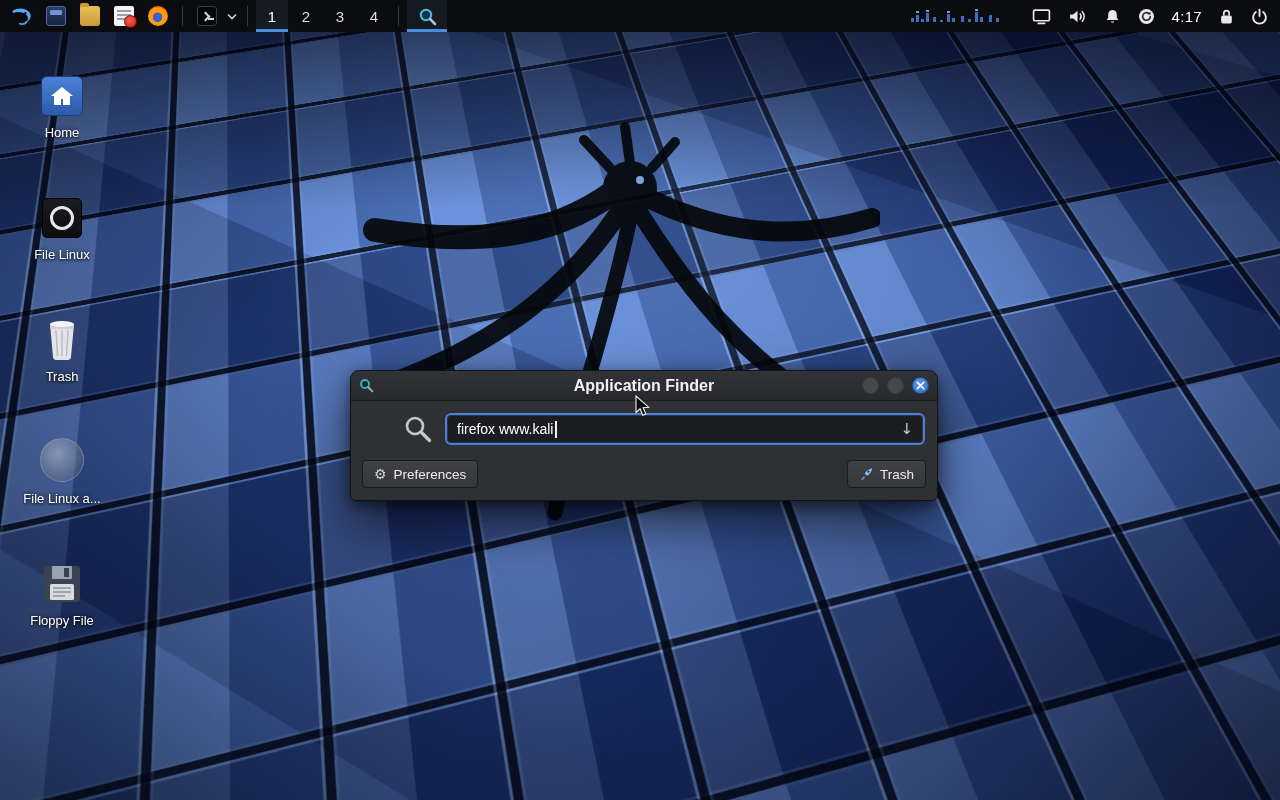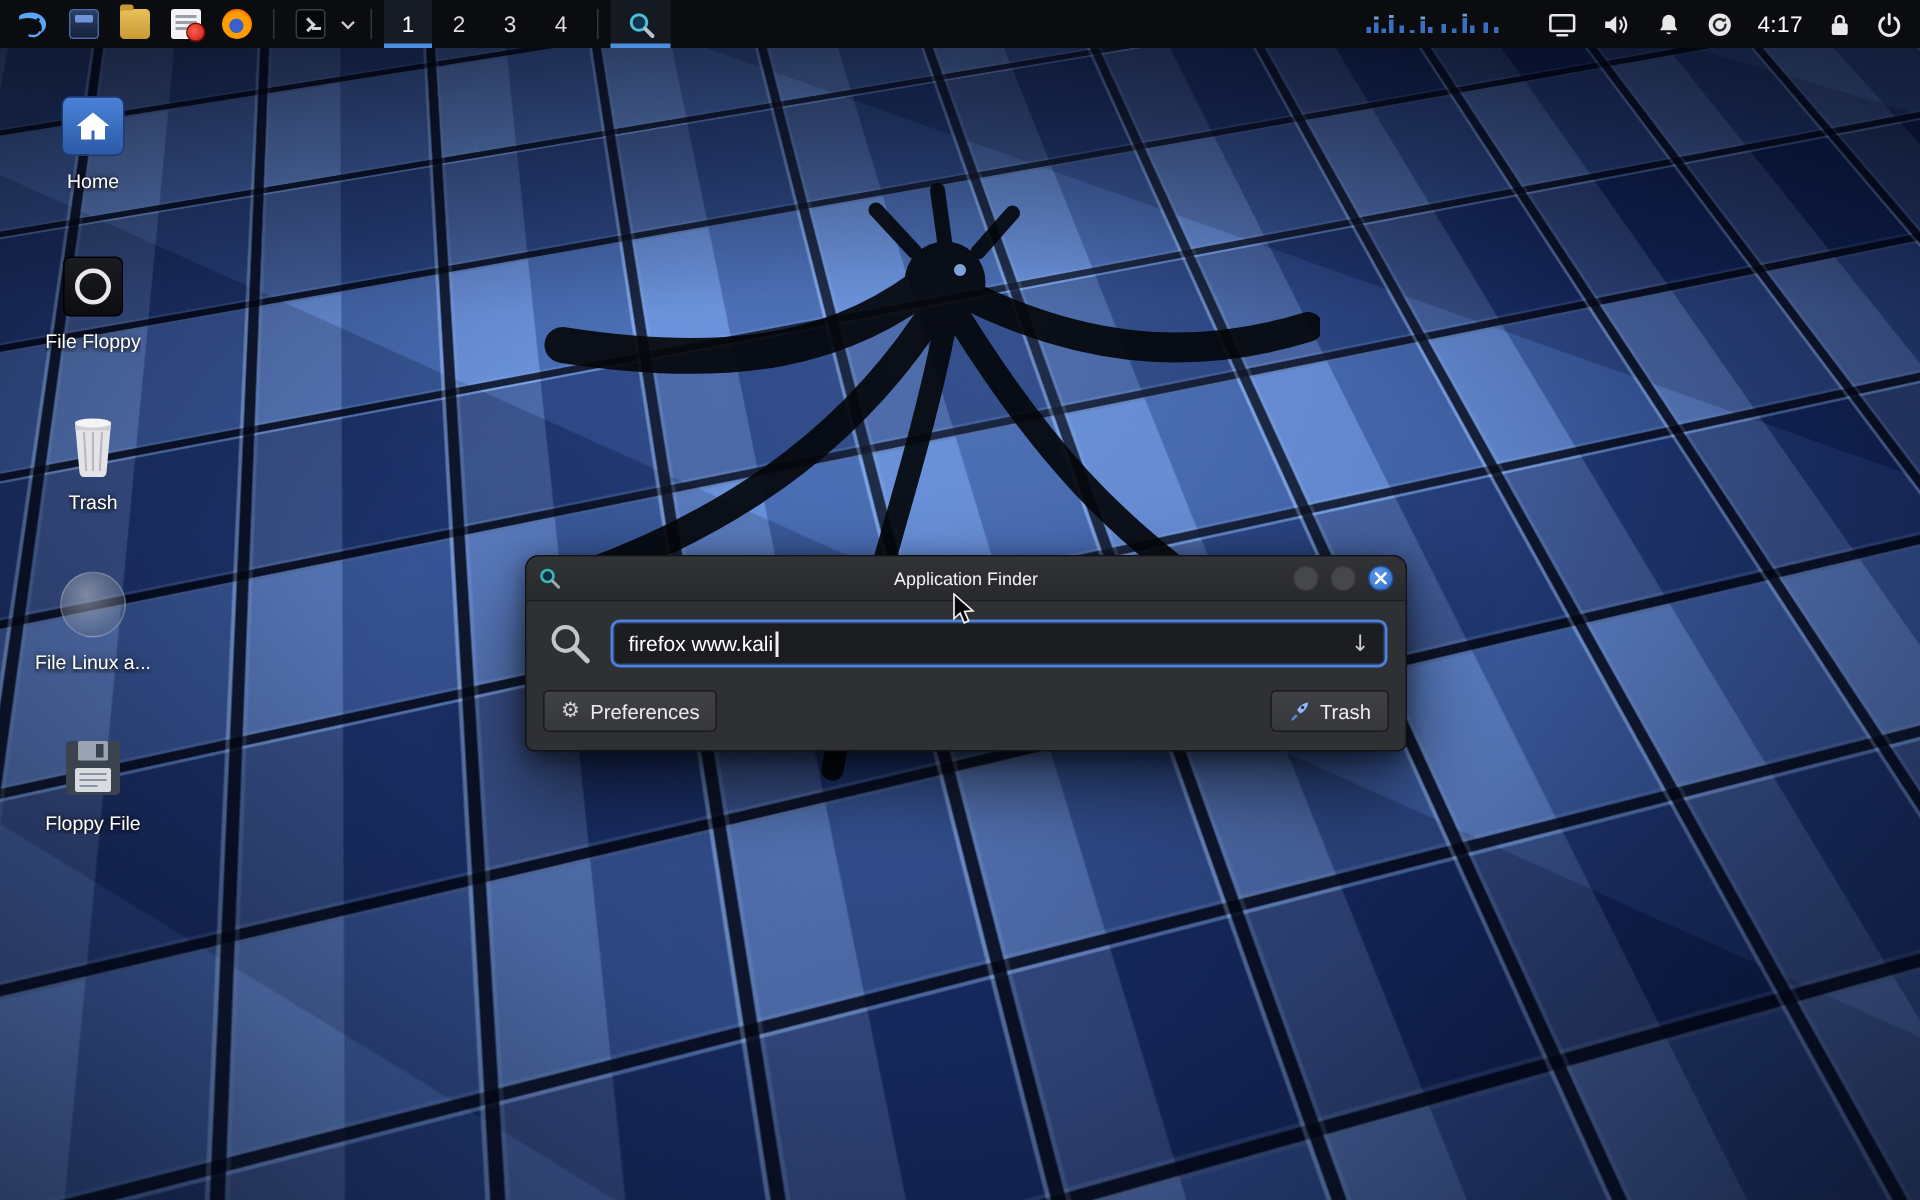--- a/index.html
+++ b/index.html
@@ -63,22 +63,22 @@
   .ic-doc::after { content:""; position:absolute; right:-3px; bottom:-2px; width:11px; height:11px;
     background:radial-gradient(circle at 40% 40%, #ff5a4e, #c41f12); border-radius:50%; border:1px solid #7d0e06; }
   .ic-firefox { border-radius:50%;
     background:radial-gradient(circle at 48% 56%, #3a5fd0 0 29%, #ff9d00 33% 58%, #ff5900 76%, #e33000 100%); }
   .ic-terminal { background:#05060a; border:1px solid #3a3d45; border-radius:3px; }
   .ic-terminal::before { content:""; position:absolute; left:4px; top:6px; width:5px; height:5px;
     border-left:2px solid #cfd3da; border-bottom:2px solid #cfd3da; transform:rotate(-135deg); }
   .ic-terminal::after { content:""; position:absolute; left:10px; bottom:5px; width:6px; height:2px; background:#cfd3da; }
 
   
-  .desktop-icons { position:absolute; left:14px; top:56px; width:96px; z-index:5;
-    display:flex; flex-direction:column; }
+  .desktop-icons { position:absolute; left:14px; top:68px; width:96px; z-index:5;
+    display:flex; flex-direction:column;gap:15px; }
   .dicon { height:107px; display:flex; flex-direction:column; align-items:center;
     justify-content:flex-start; gap:9px; cursor:pointer; }
   .dicon .art { height:48px; display:flex; align-items:flex-end; justify-content:center; }
   .dicon .lbl { color:#ffffff; font-size:13px; text-shadow:0 1px 3px rgba(0,0,0,.95), 0 0 6px rgba(0,0,0,.6);
     max-width:96px; white-space:nowrap; overflow:hidden; text-overflow:ellipsis; }
   .home-art { width:42px; height:40px; border-radius:6px;
     background:linear-gradient(#4a82d8, #2c5aa8); border:1px solid #1d3c74;
     display:flex; align-items:center; justify-content:center; }
   .fs-art { width:40px; height:40px; border-radius:5px; background:linear-gradient(#1b1c20,#0c0d10);
     border:1px solid #000; display:flex; align-items:center; justify-content:center; }
@@ -90,26 +90,26 @@
   
   .finder { position:absolute; left:350px; top:370px; width:588px; z-index:40;
     background:#2f3034; border-radius:9px 9px 6px 6px;
     box-shadow:0 22px 50px rgba(0,0,0,.6), 0 4px 14px rgba(0,0,0,.5);
     border:1px solid #121316; }
   .titlebar { height:30px; display:flex; align-items:center; padding:0 8px;
     background:linear-gradient(#323337,#28292d); border-bottom:1px solid #1c1d20;
     border-radius:9px 9px 0 0; }
   .tb-side { width:90px; display:flex; align-items:center; }
   .tb-side.right { justify-content:flex-end; gap:8px; }
-  .tb-title { flex:1; text-align:center; color:#f2f2f2; font-weight:normal; font-size:12px; }
+  .tb-title { flex:1; text-align:center; color:#f2f2f2; font-weight:bold; font-size:16px; }
   .tb-btn { width:17px; height:17px; border-radius:50%; display:flex; align-items:center;
     justify-content:center; cursor:pointer; }
   .tb-dim { background:#46474b; border:1px solid #3a3b3f; }
   .tb-close { background:radial-gradient(circle at 38% 32%, #5b97e8, #2f6cc6); border:1px solid #1e4f9c; }
-  .search-row { display:flex; align-items:center; gap:12px; padding:12px 12px 8px 14px; }
+  .search-row { display:flex; align-items:center; gap:12px; padding:12px 12px 8px 14px;margin-left:38px; }
   .search-input { flex:1; height:32px; background:#1c1d21; border:2px solid #4d80da; border-radius:6px;
     display:flex; align-items:center; padding:0 10px; color:#fff; font-size:14px;
     box-shadow:0 0 0 1px rgba(70,120,220,.25) inset; cursor:text; }
   .caret { width:1.5px; height:17px; background:#f0f0f0; margin-left:2px; }
   .input-arrow { margin-left:auto; color:#c9cbd0; font-size:15px; cursor:pointer;
     font-family:"DejaVu Sans",sans-serif; }
   .button-row { display:flex; justify-content:space-between; padding:7px 11px 12px 11px; }
   .btn { display:flex; align-items:center; gap:7px; height:28px; padding:0 11px;
     background:linear-gradient(#404145,#36373b); border:1px solid #1a1b1d; border-radius:4px;
     color:#ededed; font-size:13.5px; cursor:pointer; }
@@ -261,21 +261,21 @@
           <path d="M13 3L2 12h3v9h7v-6h2v6h7v-9h3z" fill="#ffffff"></path>
         </svg>
       </div>
         </div>
       <div class="lbl">Home</div>
     </div>
     <div class="dicon">
       <div class="art">
           <div class="fs-art"></div>
         </div>
-      <div class="lbl">File Floppy</div>
+      <div class="lbl">File Linux</div>
     </div>
     <div class="dicon">
       <div class="art">
         <svg width="36" height="44" viewBox="0 0 36 44">
           <path d="M6 8h24l-3 33c-.1 1.6-1.4 3-3 3H12c-1.6 0-2.9-1.4-3-3z" fill="#e4e4e8"></path>
           <path d="M6 8h24l-.5 5H6.5z" fill="#cfcfd6"></path>
           <ellipse cx="18" cy="8" rx="12" ry="3" fill="#f4f4f8"></ellipse>
           <path d="M12 14l1.5 26 M18 14v26 M24 14l-1.5 26" stroke="#b9b9c2" stroke-width="1.4" fill="none"></path>
         </svg>
       </div>

